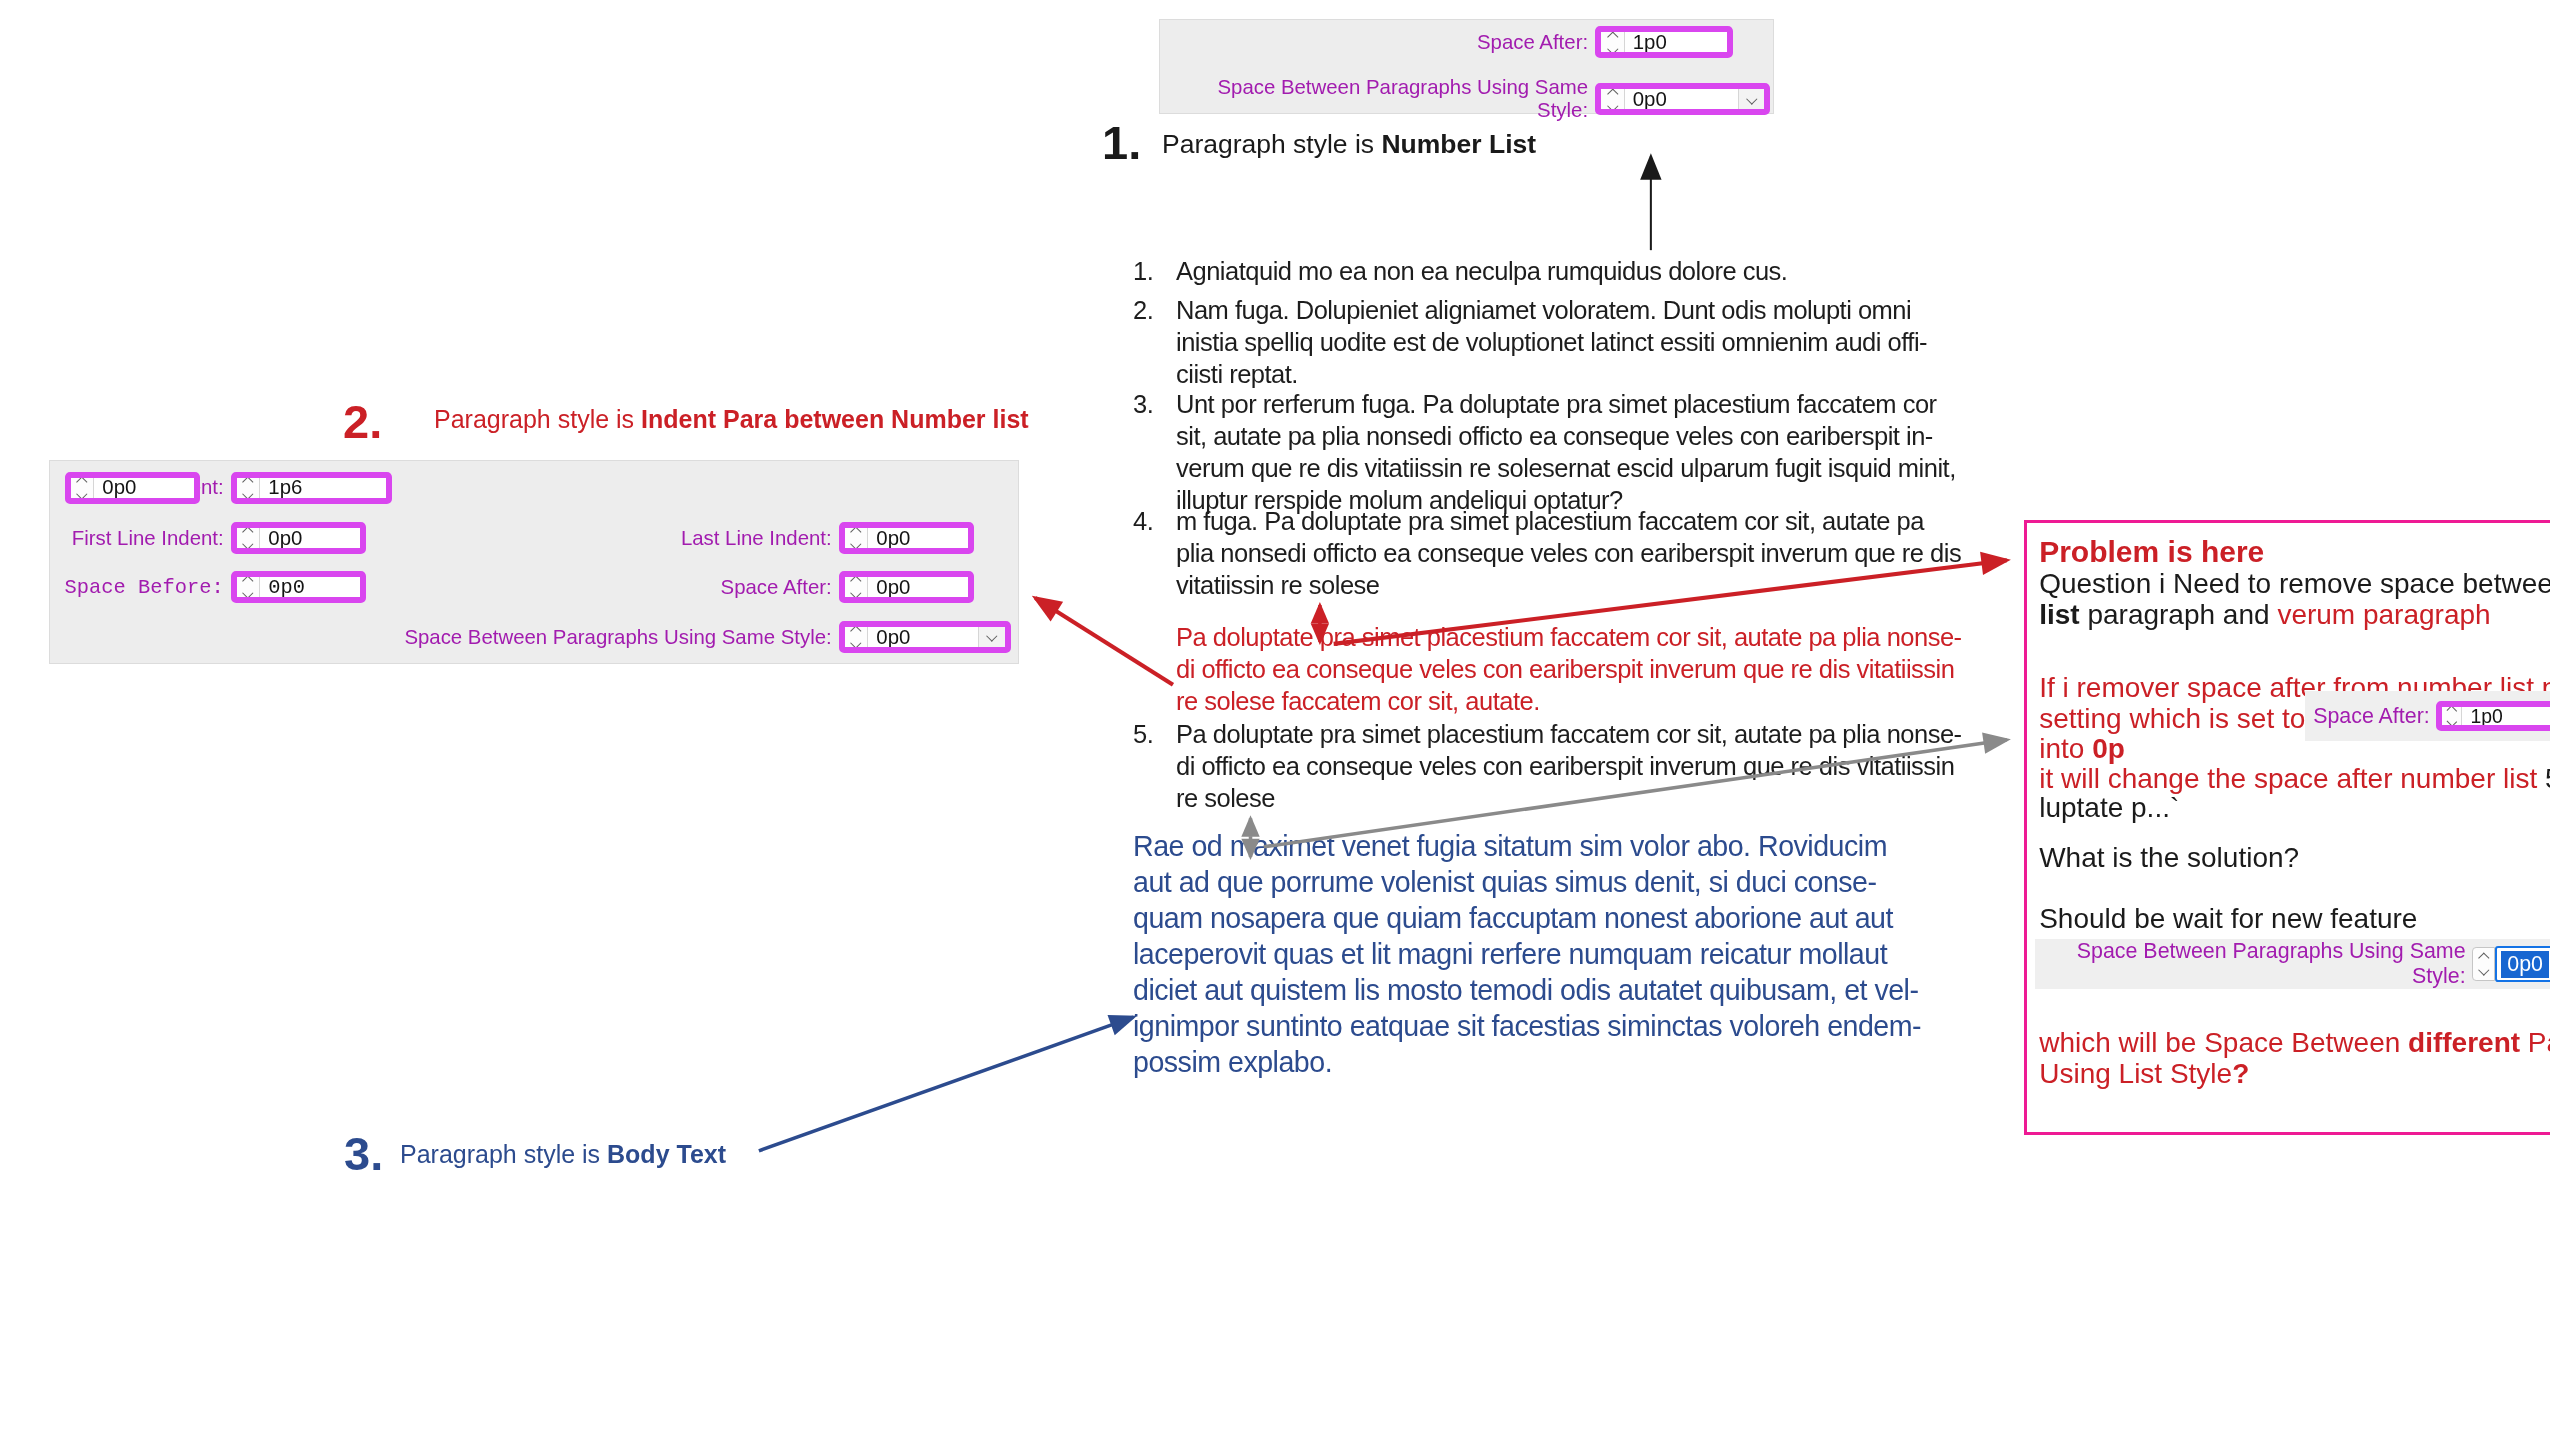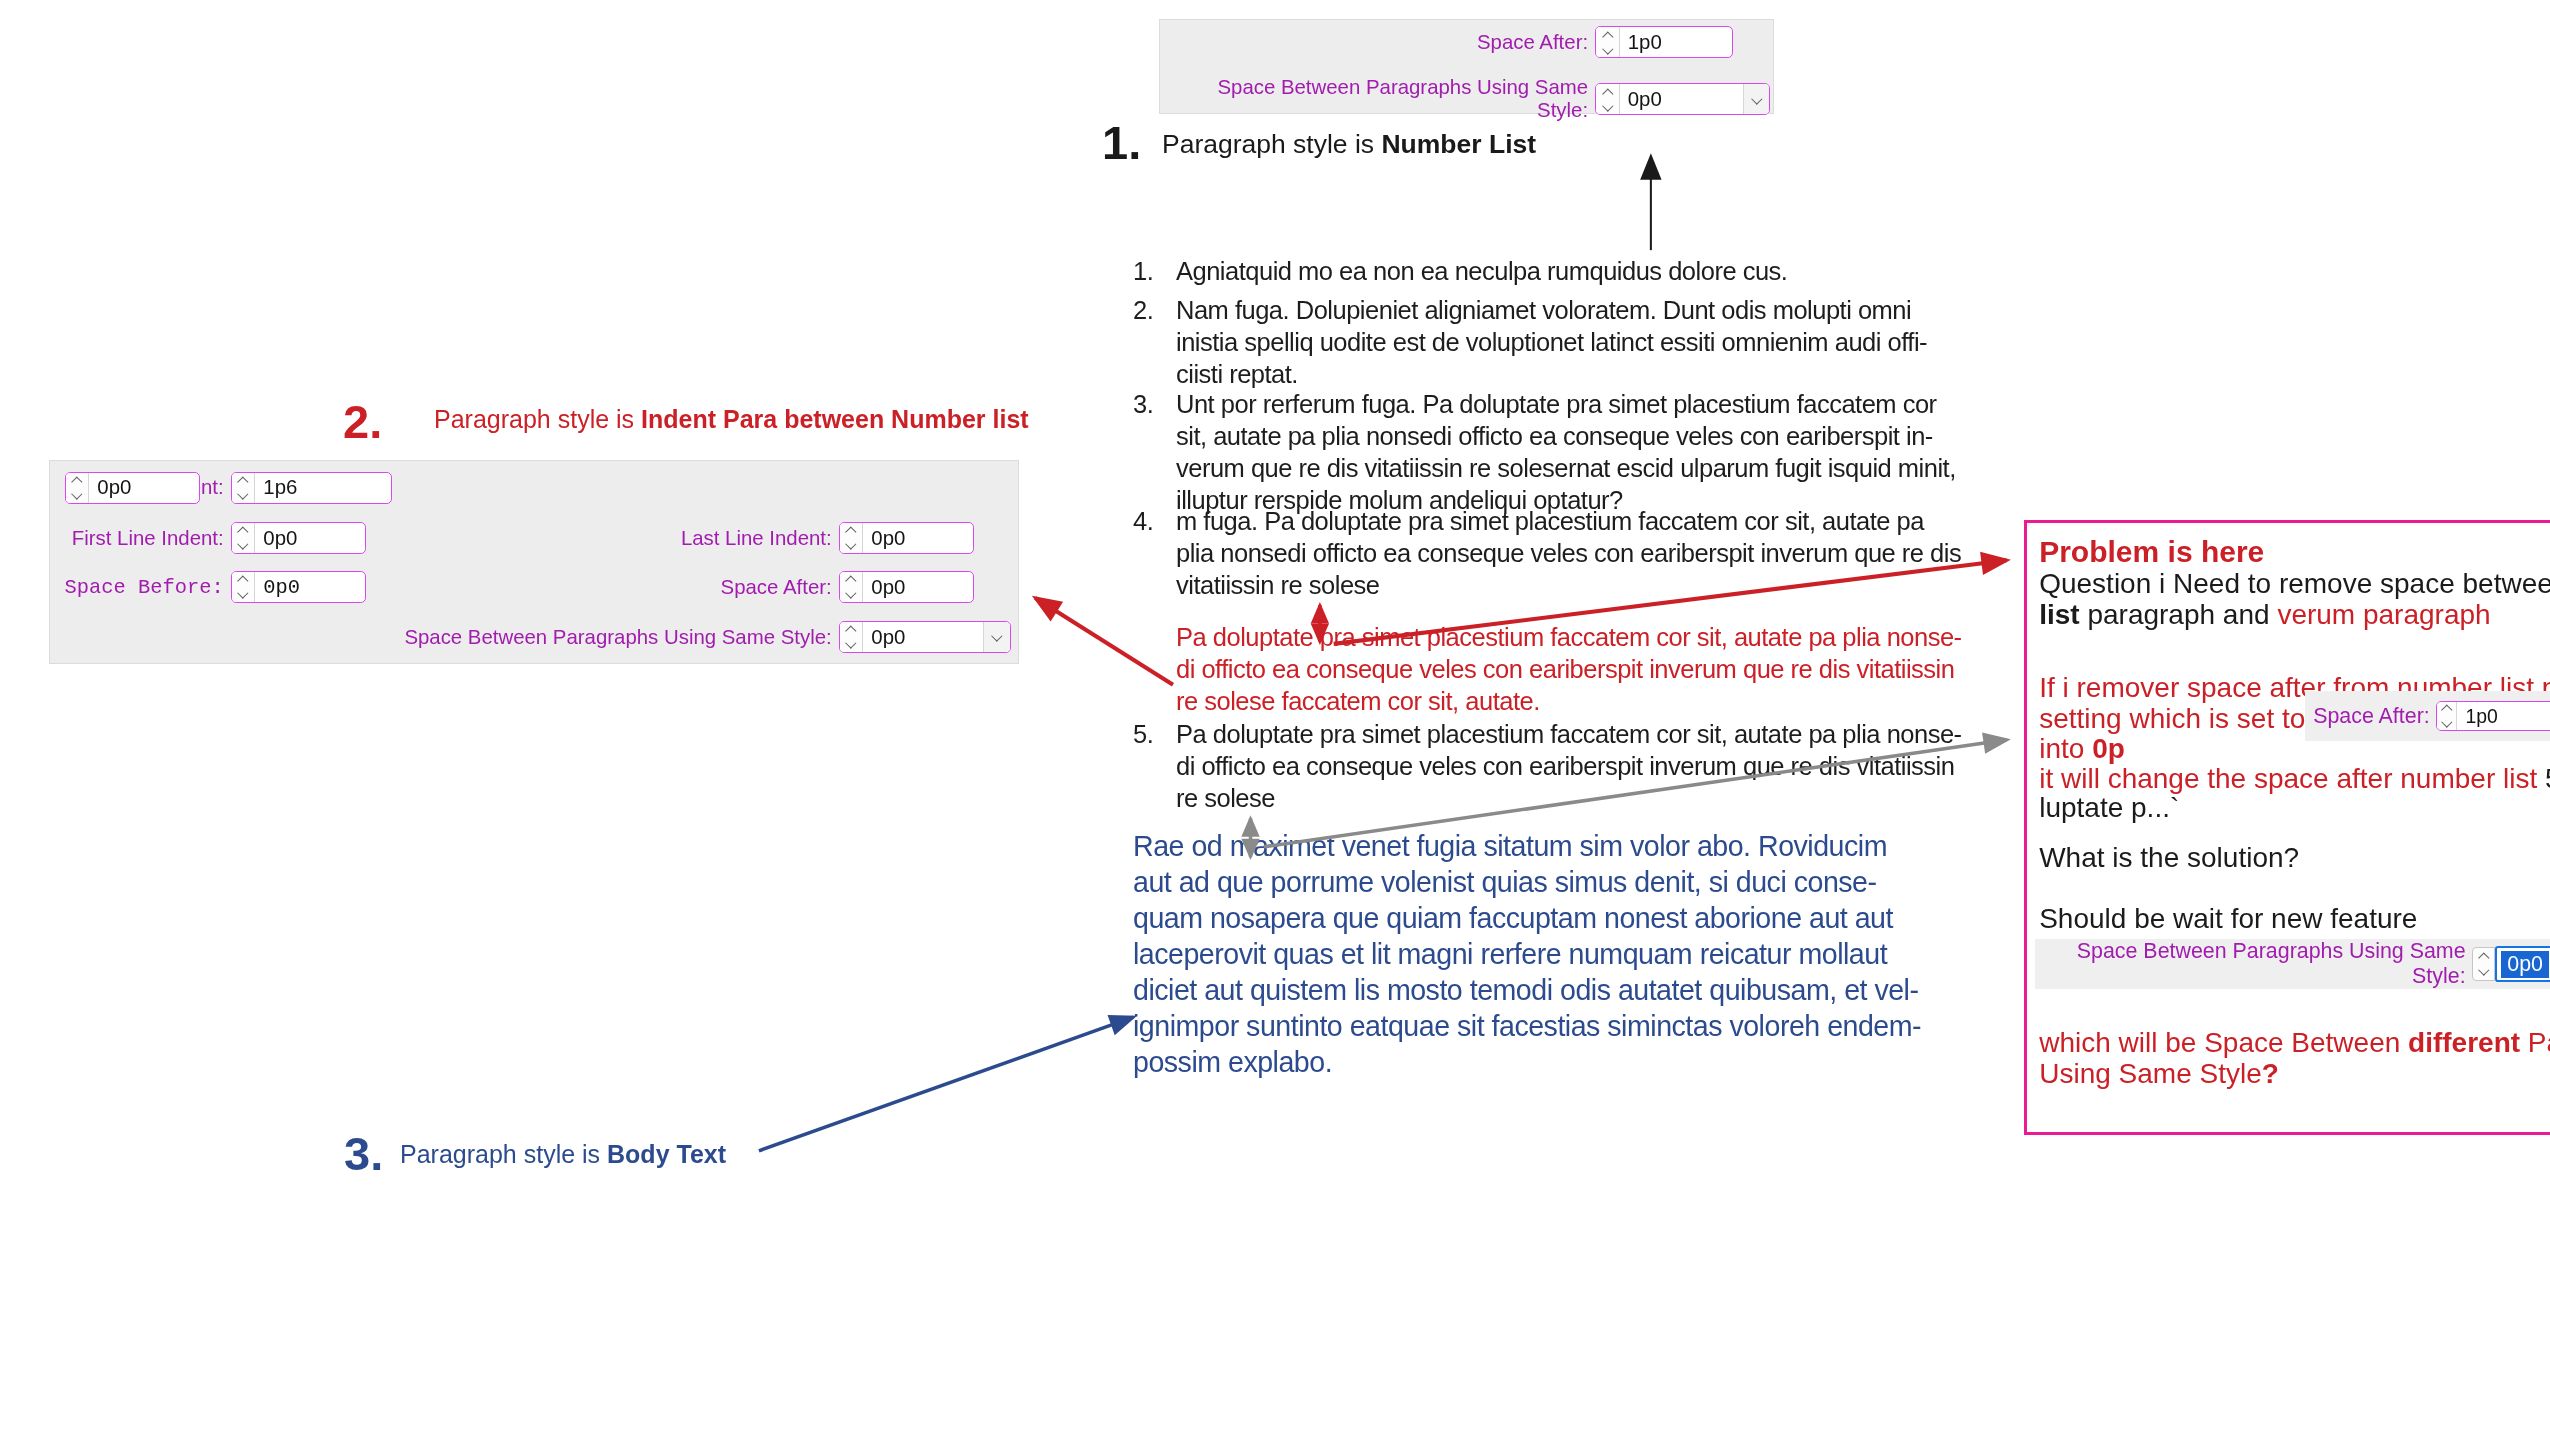--- a/index.html
+++ b/index.html
@@ -3,21 +3,21 @@
 <meta charset="utf-8">
 <style>
   html,body{margin:0;padding:0;background:#ffffff;}
   #canvas{position:relative;width:2754px;height:1454px;background:#ffffff;overflow:hidden;
           font-family:"Liberation Sans", sans-serif;}
 
   
   .panel{position:absolute;background:#ededed;border:1px solid #dcdcdc;box-sizing:border-box;}
   .prow{position:absolute;left:7.1px;display:flex;align-items:center;}
   .flabel{font-size:20.4px;color:#a21caf;text-align:right;display:inline-block;}
-  .combo{display:flex;align-items:stretch;height:32px;background:#ffffff;border:1px solid #d946ef;
+  .combo{display:flex;align-items:stretch;height:32px;background:#ffffff;border:6px solid #d946ef;
          border-radius:5.1px;overflow:hidden;box-sizing:border-box;}
   .spin{width:22.4px;display:flex;flex-direction:column;align-items:center;justify-content:center;
         gap:4.6px;background:#fdfdfd;border-right:1px solid #d6d6d6;flex:none;}
   .chev{width:6.6px;height:6.6px;display:block;}
   .chev.up{border-left:1.5px solid #5f5f5f;border-top:1.5px solid #5f5f5f;transform:rotate(45deg);}
   .chev.dn{border-right:1.5px solid #5f5f5f;border-bottom:1.5px solid #5f5f5f;transform:rotate(45deg);margin-top:-2px;}
   .spin .chev.dn{margin-top:0;}
   .val{display:flex;align-items:center;padding-left:8.2px;font-size:20.4px;color:#141414;flex:1;}
   .dd{width:25.5px;border-left:1px solid #d6d6d6;display:flex;align-items:center;justify-content:center;
       background:#f3f3f3;flex:none;}
@@ -296,18 +296,18 @@
         </span>
       <div class="focusbox">
         <span class="selchip">0p0</span>
         <span class="fspacer"></span>
 
       </div>
     </div>
 
     <div class="pb red" style="top:504px;">
       <div><span>which will be Space Between </span><span class="b">different</span><span> Paragraphs</span></div>
-      <div><span>Using Same Style</span><span class="b">?</span></div>
+      <div><span>Using List Style</span><span class="b">?</span></div>
     </div>
   </div>
 
 </div>
 
 
 </body></html>

